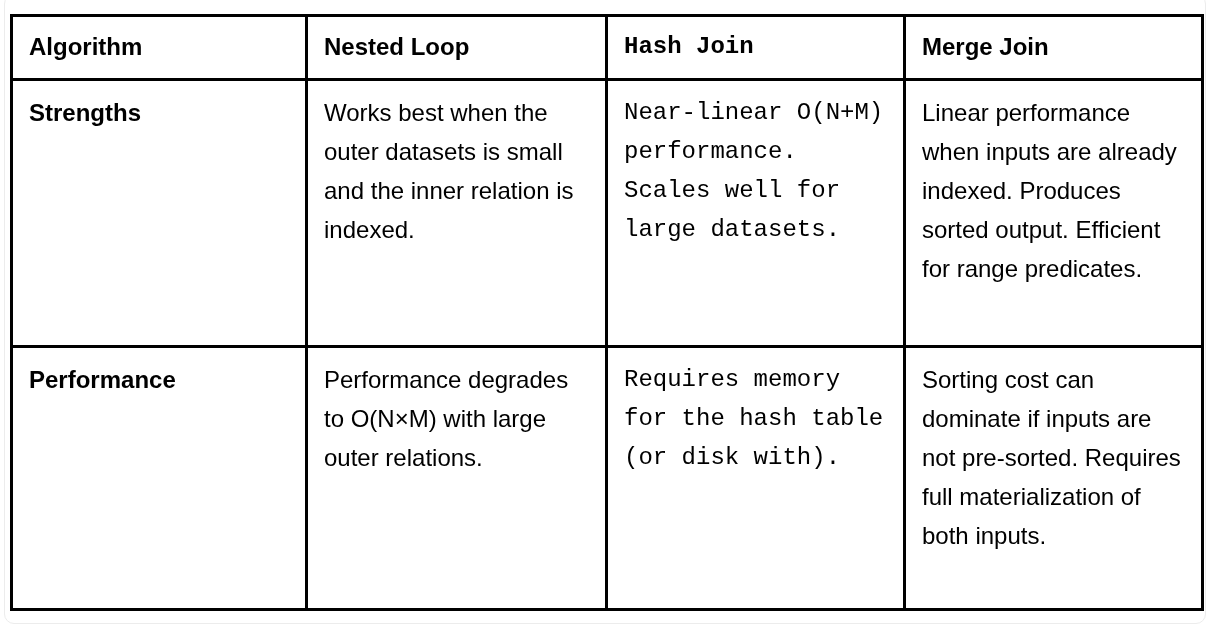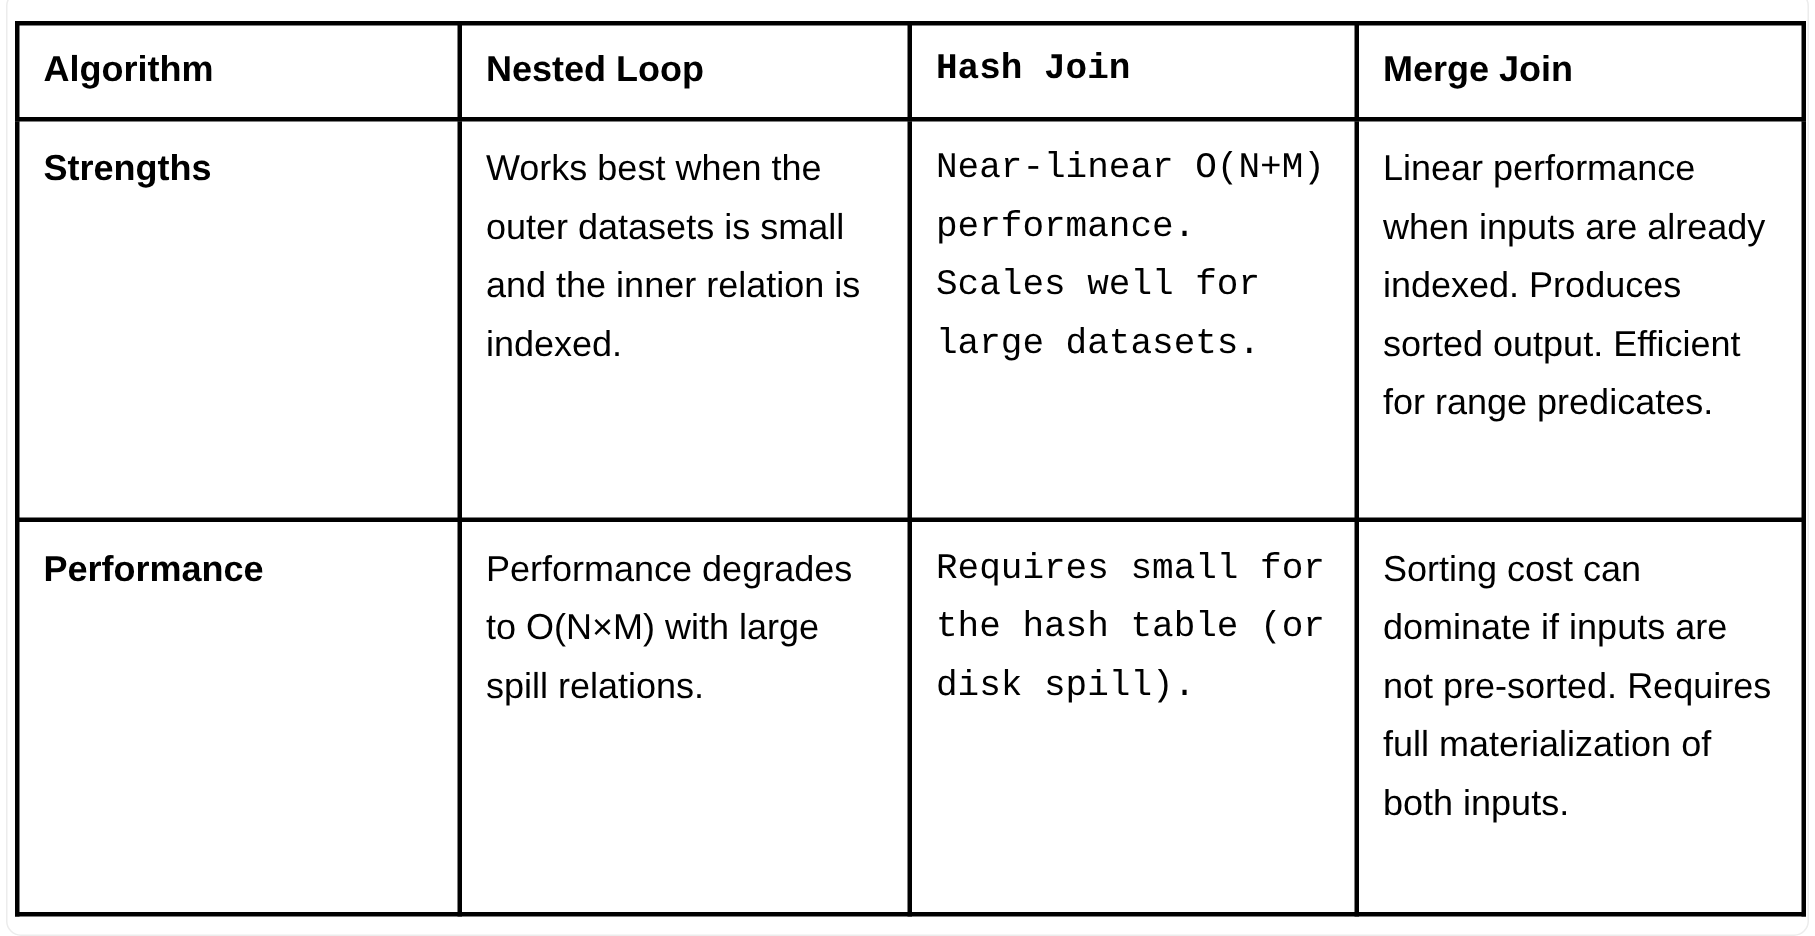--- a/index.html
+++ b/index.html
@@ -118,24 +118,24 @@
         </td>
         <td class="col-c">
           <span class="cell-text">Linear performance when inputs are already indexed. Produces sorted output. Efficient for range predicates.</span>
         </td>
       </tr>
       <tr class="row-weaknesses">
         <td class="col-label row-label">
           <span class="cell-text">Performance</span>
         </td>
         <td class="col-a">
-          <span class="cell-text">Performance degrades to O(N×M) with large spill relations.</span>
+          <span class="cell-text">Performance degrades to O(N×M) with large outer relations.</span>
         </td>
         <td class="col-b">
-          <span class="cell-text">Requires small for the hash table (or disk spill).</span>
+          <span class="cell-text">Requires memory for the hash table (or disk with).</span>
         </td>
         <td class="col-c">
           <span class="cell-text">Sorting cost can dominate if inputs are not pre-sorted. Requires full materialization of both inputs.</span>
         </td>
       </tr>
     </tbody>
   </table>
 </div>
 
 </body></html>

